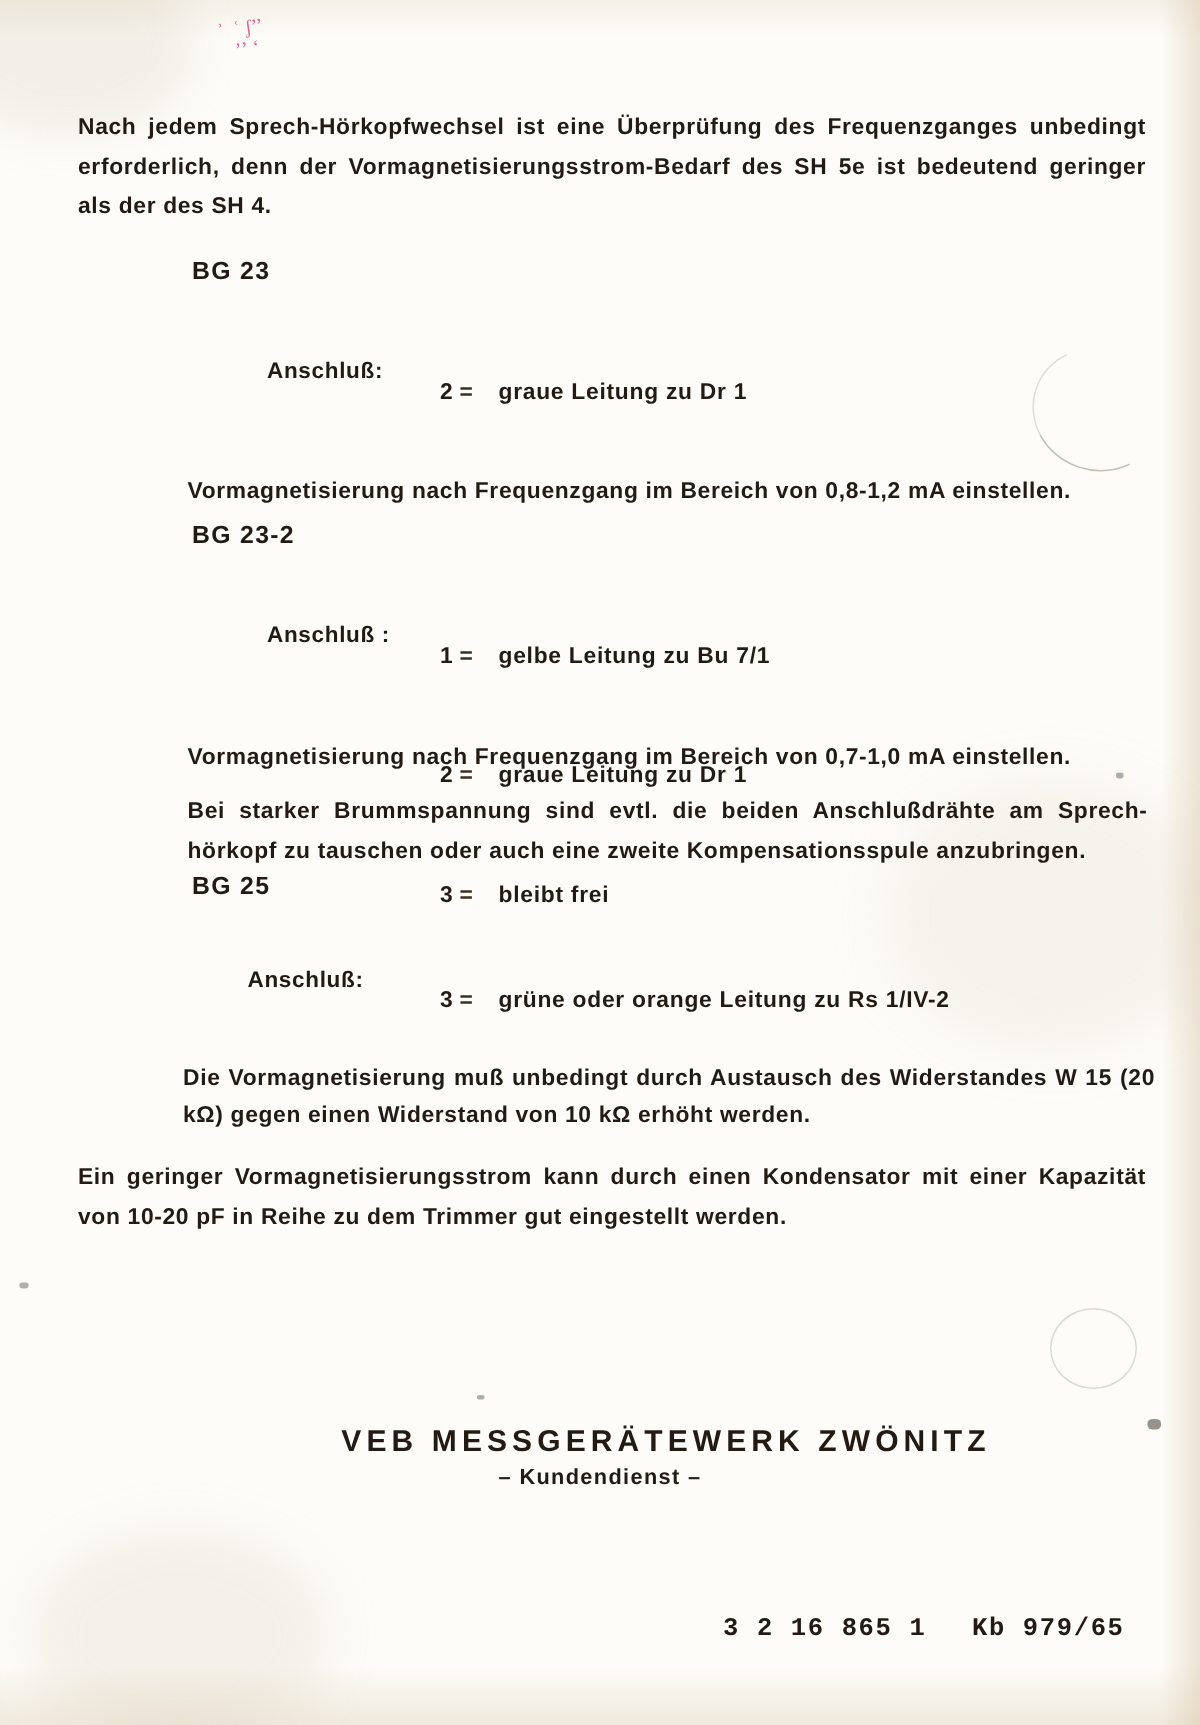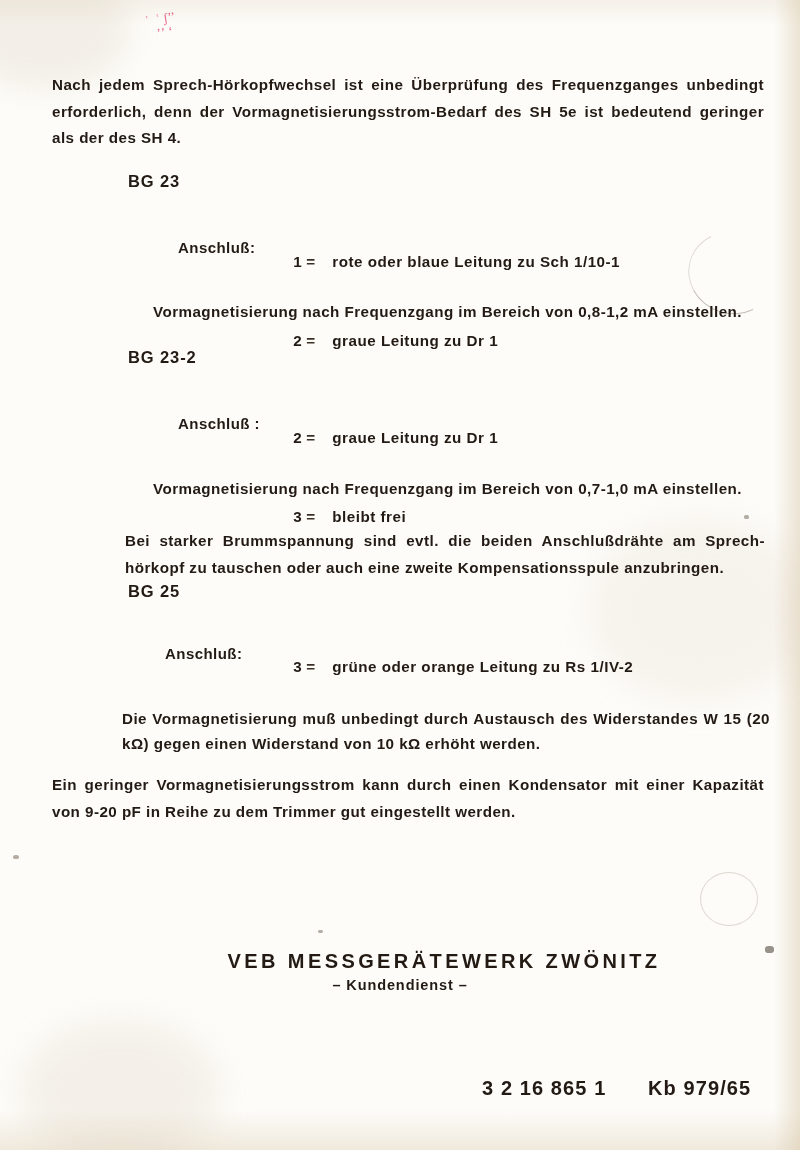--- a/index.html
+++ b/index.html
@@ -77,21 +77,21 @@
 
   
   .body-text {
     position: absolute;
     font-size: 15.2px;
     letter-spacing: 0.45px;
     line-height: 26.5px;
     text-align: justify;
     font-weight: 600;
   }
-  .body-text.nojust { text-align: center; }
+  .body-text.nojust { text-align: left; margin-top: 16px; }
 
   .section-head {
     position: absolute;
     font-size: 16.5px;
     font-weight: 700;
     letter-spacing: 0.9px;
   }
   .anschluss {
     position: absolute;
     font-size: 15px;
@@ -125,22 +125,22 @@
   .footer-sub {
     position: absolute;
     font-size: 14.5px;
     font-weight: 700;
     letter-spacing: 0.9px;
     width: 100%;
     text-align: center;
   }
   .code-row {
     position: absolute;
-    font-family: Liberation Sans, sans-serif;
-    font-size: 20px;
+    font-family: Liberation Mono, monospace;
+    font-size: 17px;
     font-weight: 700;
     letter-spacing: 1.1px;
   }
   .code-left { left: 482px; }
   .code-right { left: 648px; }
 </style>
 </head>
 <body>
 
 <div class="page">
@@ -164,34 +164,34 @@
   <div class="ink-mark" style="left:146px; top:12px;">ʾ  ʿ ʃ’’
    ʼʼ ‘</div>
 
   <div class="body-text" style="left:52px; top:72px; width:712px;">Nach jedem Sprech-Hörkopfwechsel ist eine Überprüfung des Frequenzganges unbedingt erforderlich, denn der Vormagnetisierungsstrom-Bedarf des SH 5e ist bedeutend geringer als der des SH 4.</div>
 
   <div class="section-head" style="left:128px; top:172px;">BG 23</div>
   <div class="anschluss" style="left:178px; top:202px;">Anschluß:</div>
 
   <div class="conn-list" style="left:265px; top:222px;">
     <div class="conn-row">
-      <span class="conn-num">1</span><span class="conn-eq">=</span><span>rote oder blaue Leitung zu Sch 1/10-1</span>
-    </div>
-    <div class="conn-row">
       <span class="conn-num">2</span><span class="conn-eq">=</span><span>graue Leitung zu Dr 1</span>
     </div>
   </div>
 
   <div class="body-text nojust" style="left:125px; top:299px; width:645px;">Vormagnetisierung nach Frequenzgang im Bereich von 0,8-1,2 mA einstellen.</div>
 
   <div class="section-head" style="left:128px; top:348px;">BG 23-2</div>
   <div class="anschluss" style="left:178px; top:378px;">Anschluß :</div>
 
   <div class="conn-list" style="left:265px; top:398px;">
     <div class="conn-row">
+      <span class="conn-num">1</span><span class="conn-eq">=</span><span>gelbe Leitung zu Bu 7/1</span>
+    </div>
+    <div class="conn-row">
       <span class="conn-num">2</span><span class="conn-eq">=</span><span>graue Leitung zu Dr 1</span>
     </div>
     <div class="conn-row">
       <span class="conn-num">3</span><span class="conn-eq">=</span><span>bleibt frei</span>
     </div>
   </div>
 
   <div class="body-text nojust" style="left:125px; top:476px; width:645px;">Vormagnetisierung nach Frequenzgang im Bereich von 0,7-1,0 mA einstellen.</div>
 
   <div class="body-text" style="left:125px; top:508px; width:640px;margin-top:20px;">Bei starker Brummspannung sind evtl. die beiden Anschlußdrähte am Sprech-hörkopf zu tauschen oder auch eine zweite Kompensationsspule anzubringen.</div>
@@ -200,21 +200,21 @@
   <div class="anschluss" style="left:165px; top:608px;">Anschluß:</div>
 
   <div class="conn-list" style="left:265px; top:627px;">
     <div class="conn-row">
       <span class="conn-num">3</span><span class="conn-eq">=</span><span>grüne oder orange Leitung zu Rs 1/IV-2</span>
     </div>
   </div>
 
   <div class="body-text" style="left:122px; top:706px; width:648px; line-height:25px;">Die Vormagnetisierung muß unbedingt durch Austausch des Widerstandes W 15 (20 kΩ) gegen einen Widerstand von 10 kΩ erhöht werden.</div>
 
-  <div class="body-text" style="left:52px; top:772px; width:712px;">Ein geringer Vormagnetisierungsstrom kann durch einen Kondensator mit einer Kapazität von 9-20 pF in Reihe zu dem Trimmer gut eingestellt werden.</div>
+  <div class="body-text" style="left:52px; top:772px; width:712px;">Ein geringer Vormagnetisierungsstrom kann durch einen Kondensator mit einer Kapazität von 10-20 pF in Reihe zu dem Trimmer gut eingestellt werden.</div>
 
   <div class="footer-company" style="left:0; top:950px;margin-left:44px;">VEB MESSGERÄTEWERK ZWÖNITZ</div>
   <div class="footer-sub" style="left:0; top:977px;">– Kundendienst –</div>
 
   <div class="code-row code-left" style="top:1077px;">3 2 16 865 1</div>
   <div class="code-row code-right" style="top:1077px;">Kb 979/65</div>
 
 </div>
 
 </body></html>

